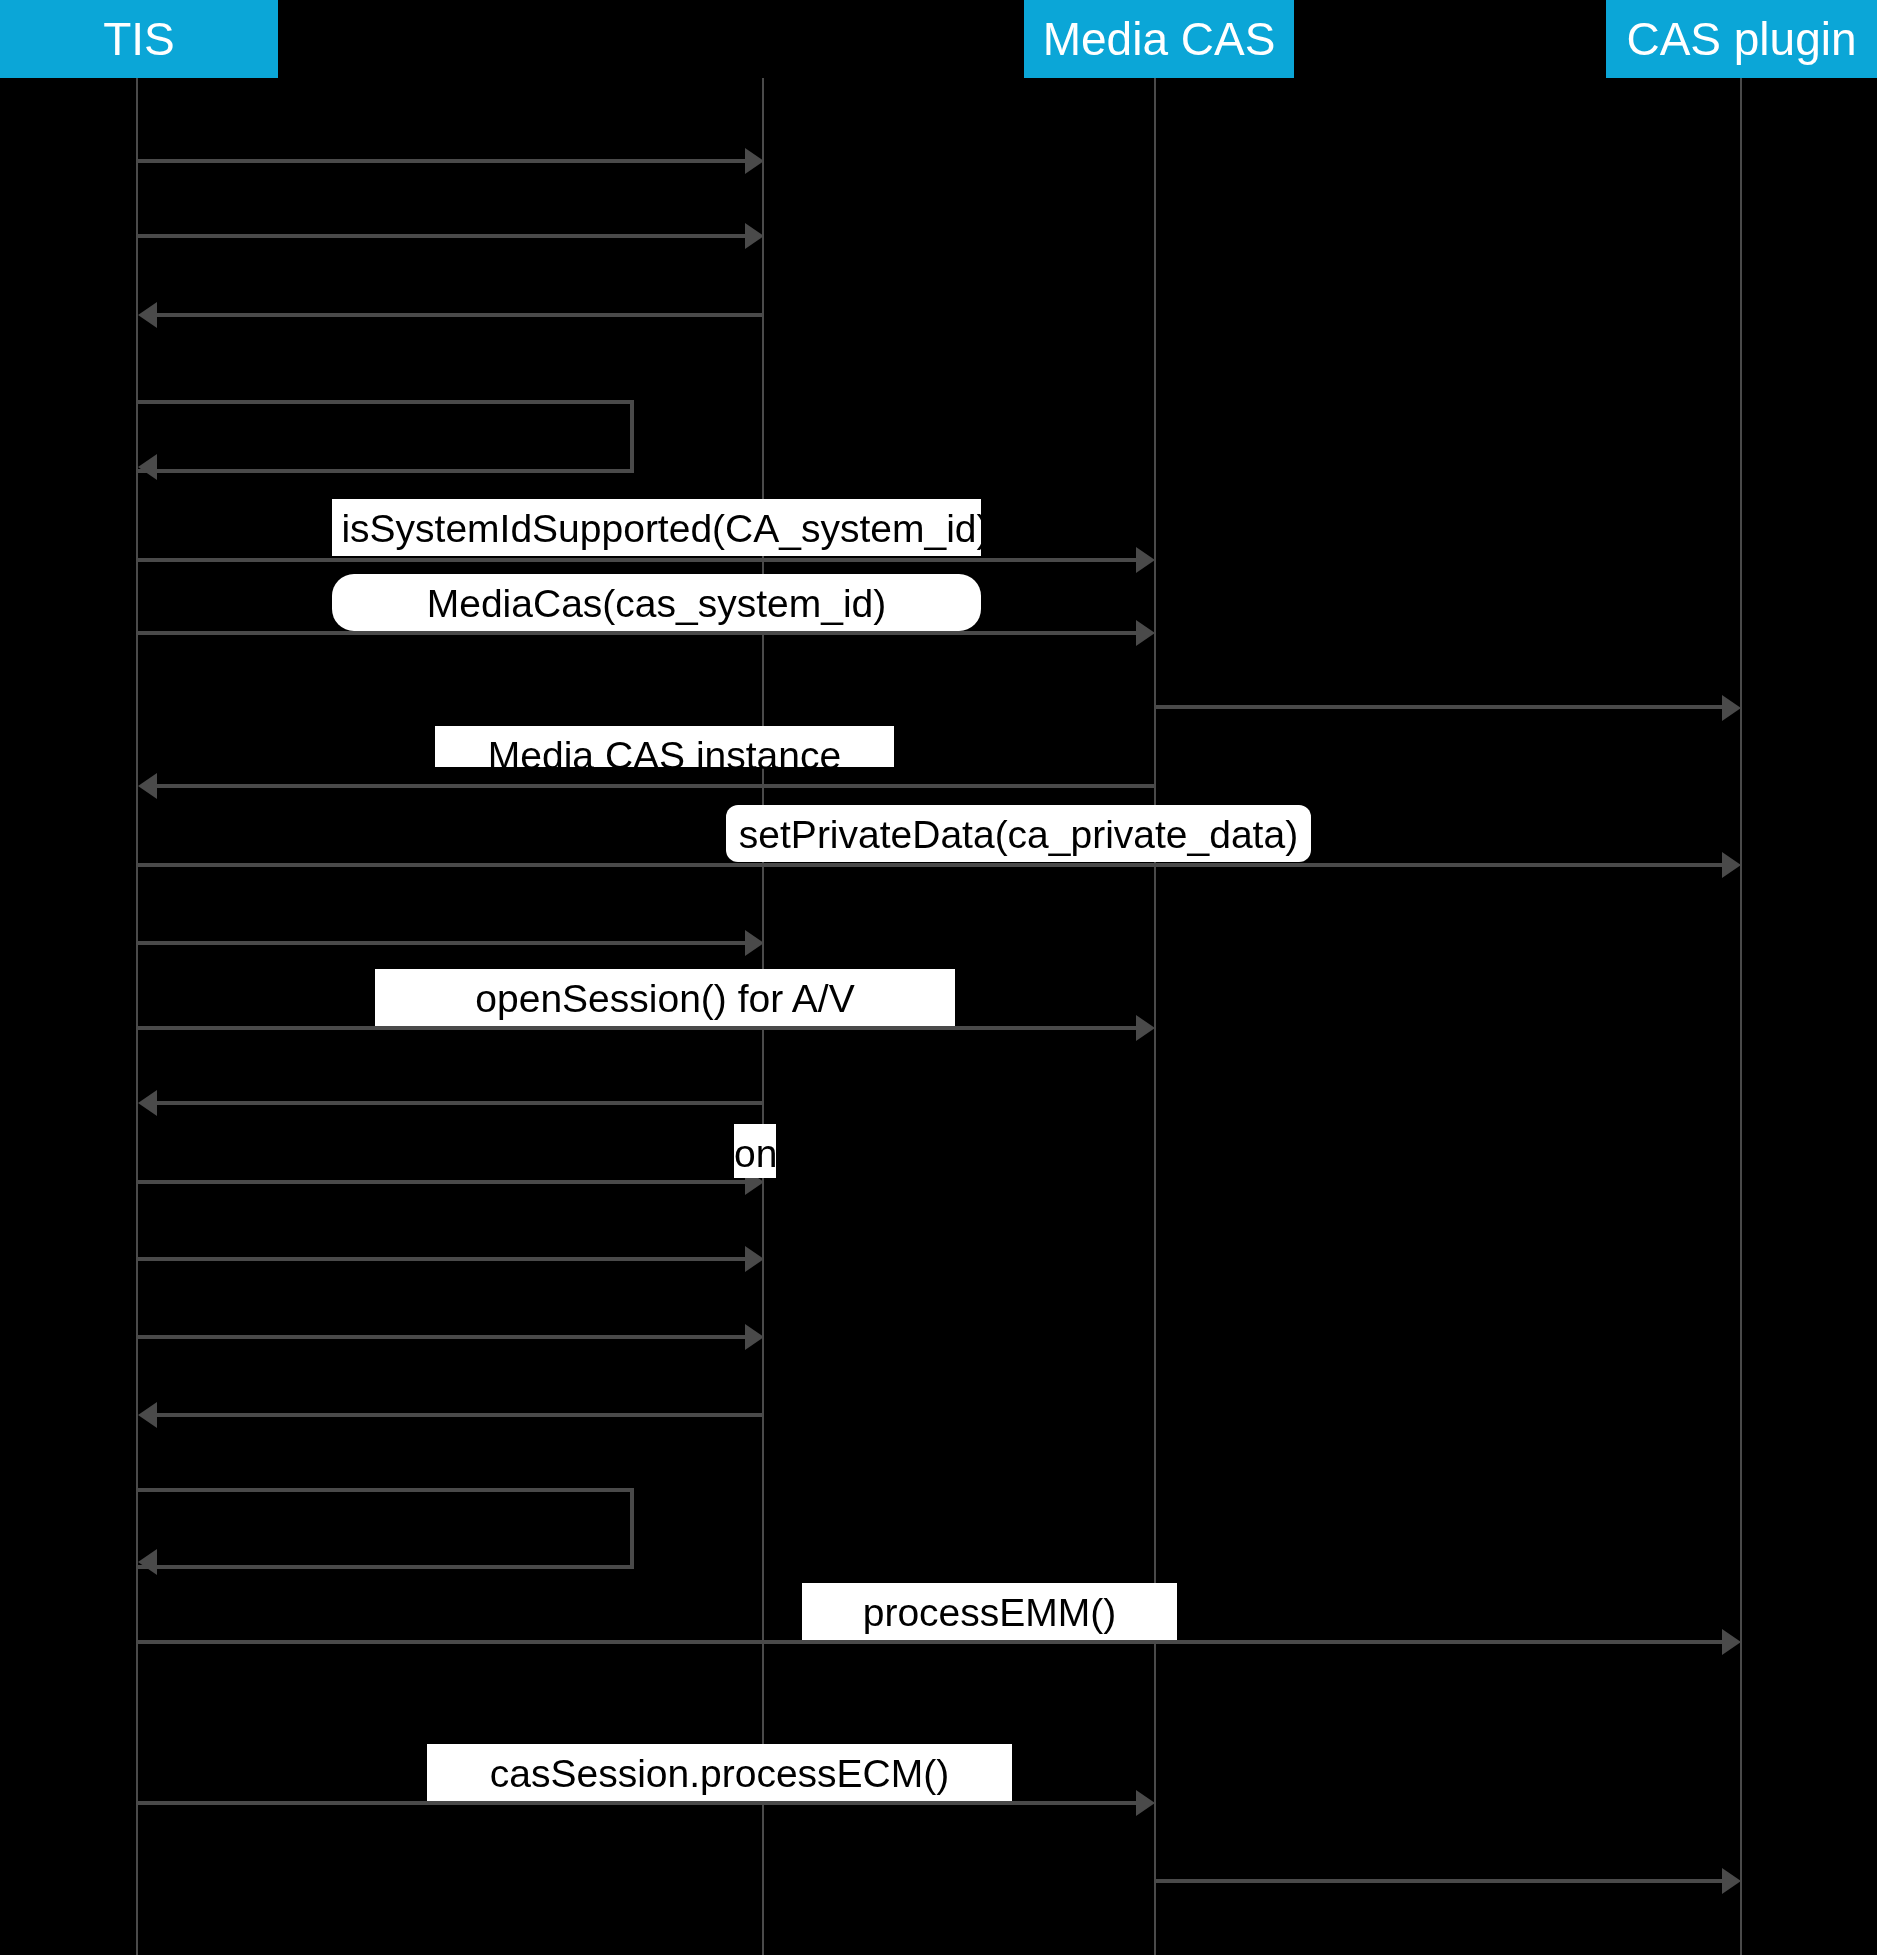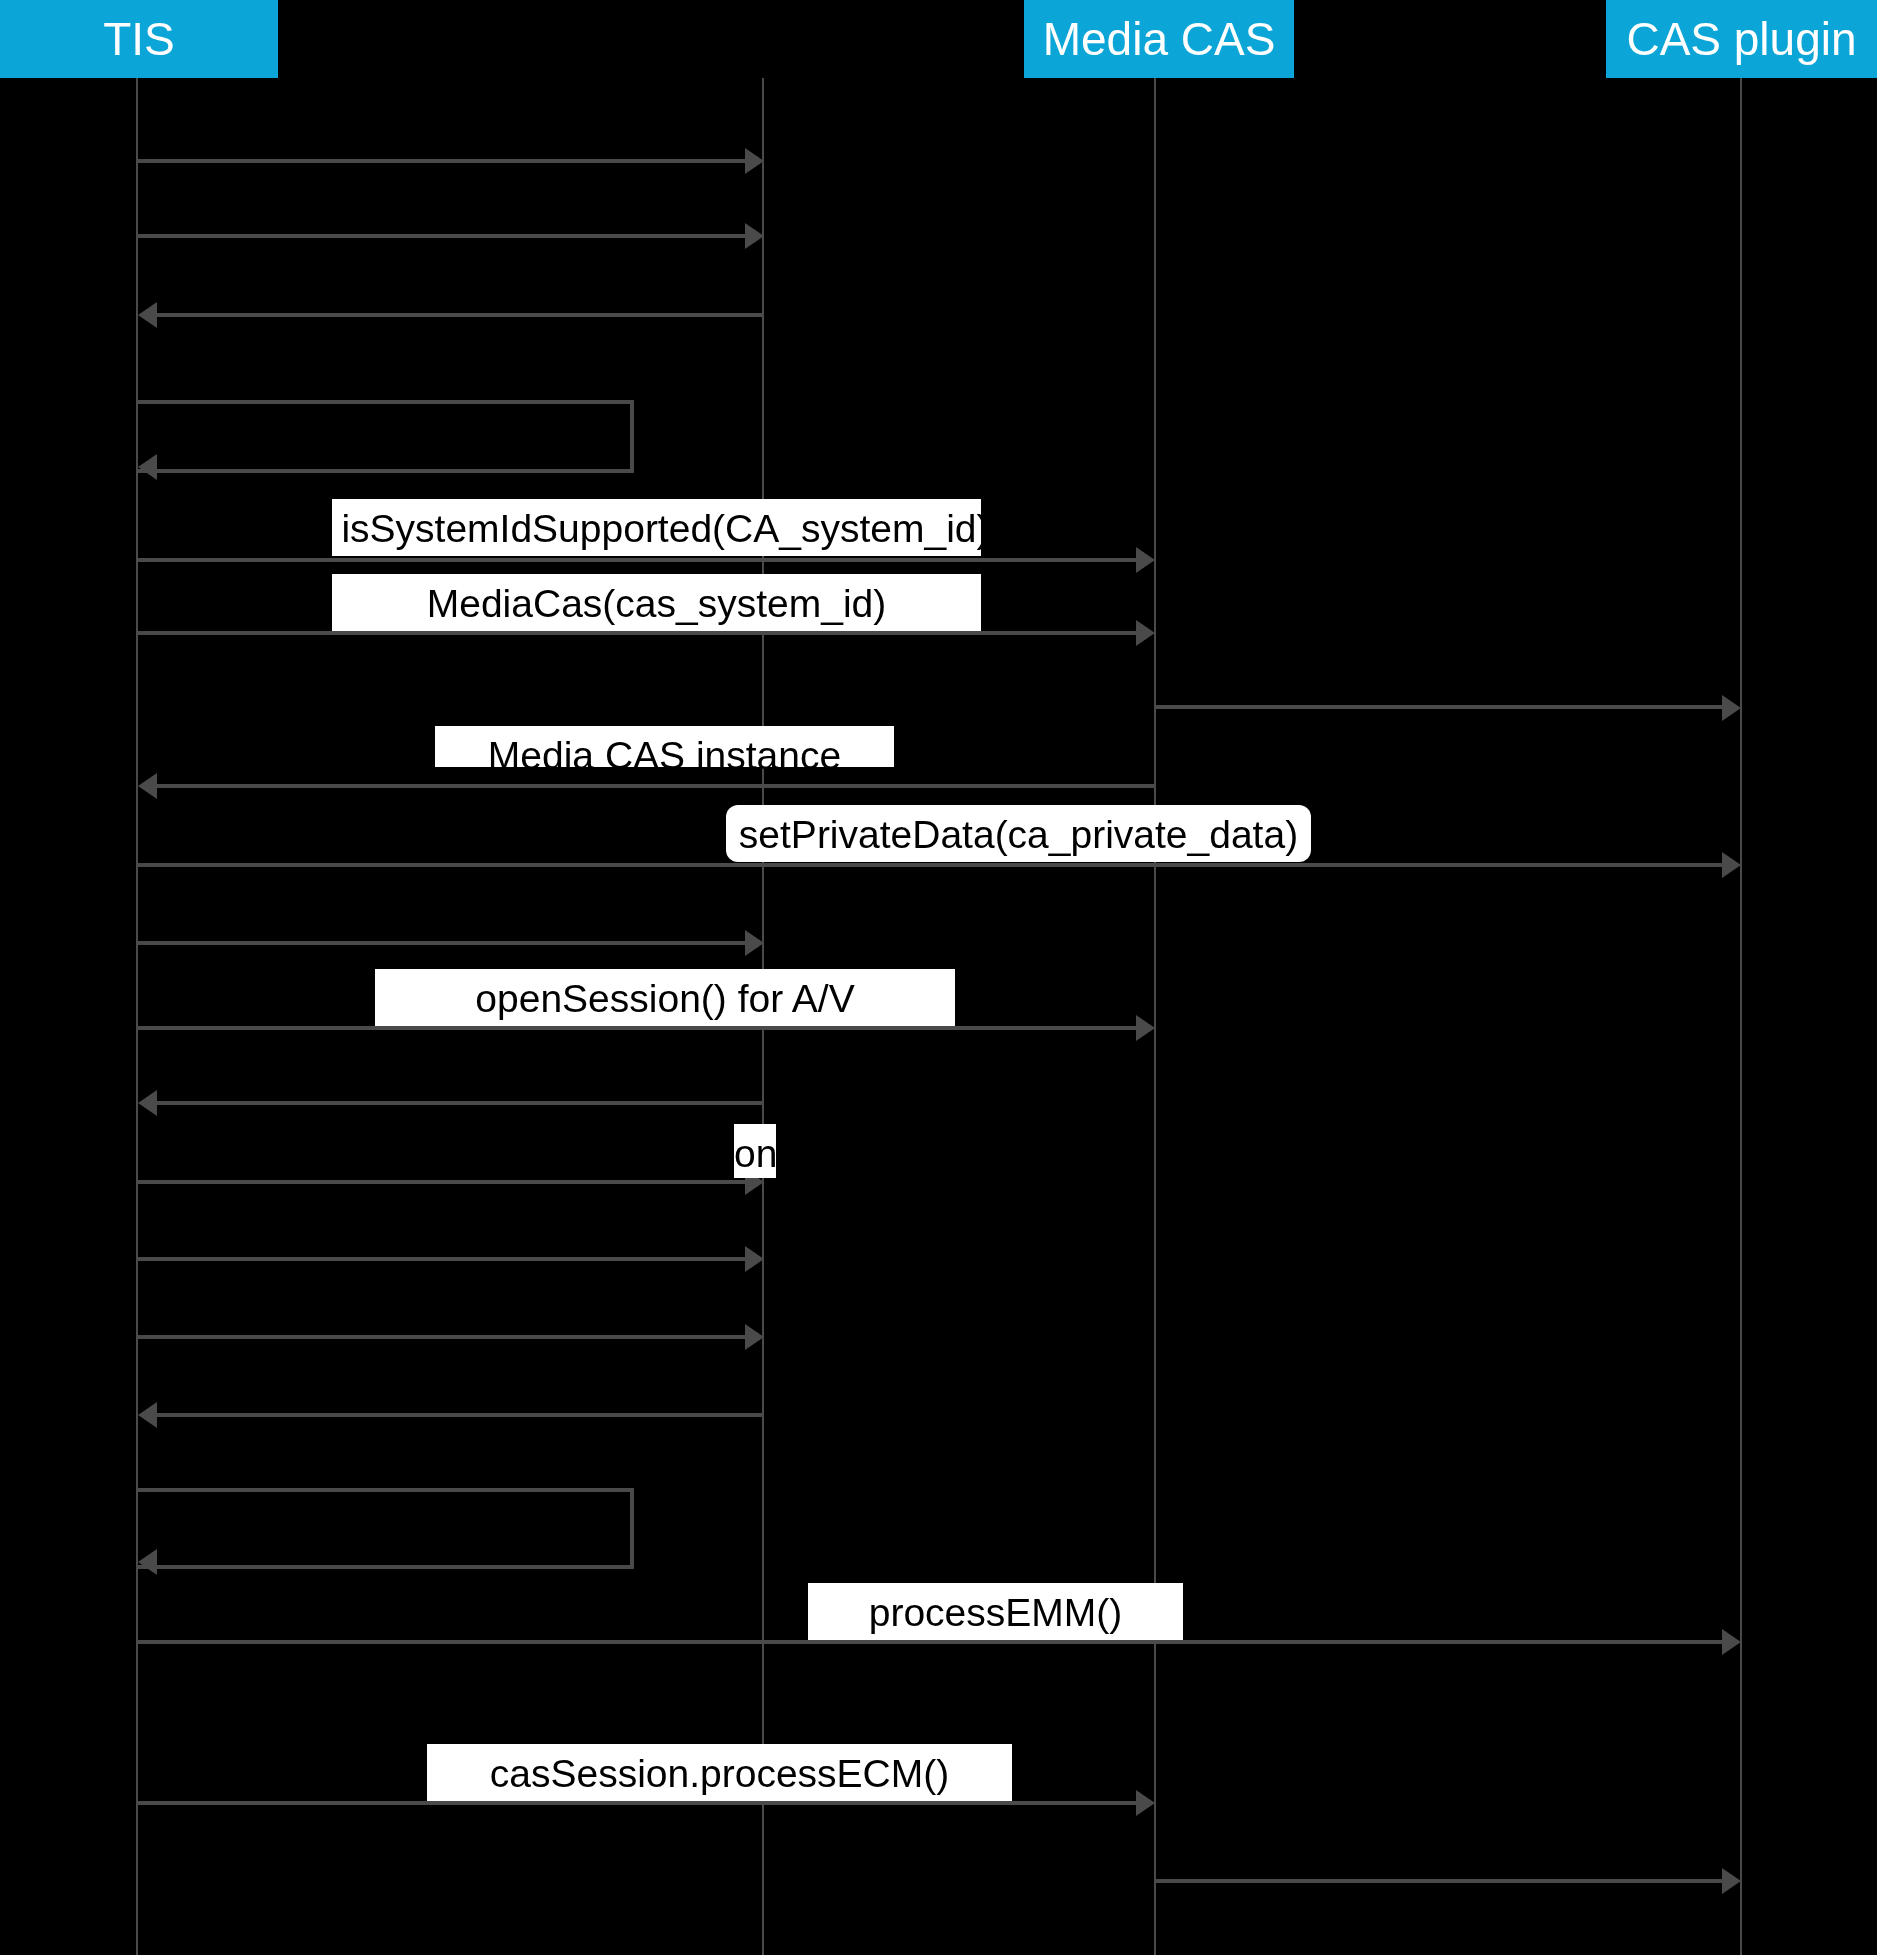--- a/index.html
+++ b/index.html
@@ -108,21 +108,21 @@
 
   <div class="selfcall" style="left:138px; top:400px; width:492px; height:65px;"></div>
   <div class="arrow-head left" style="left:138px; top:454px;"></div>
 
   <div class="msg-line" style="left:138px; top:558px; width:998px;"></div>
   <div class="arrow-head right" style="left:1136px; top:547px;"></div>
   <div class="msg-label" style="left:332px; top:499px; width:649px; height:57px;">isSystemIdSupported(CA_system_id)</div>
 
   <div class="msg-line" style="left:138px; top:631px; width:998px;"></div>
   <div class="arrow-head right" style="left:1136px; top:620px;"></div>
-  <div class="msg-label" style="left:332px; top:574px; width:649px; height:57px;">MediaCas(cas_system_id)</div>
+  <div class="msg-label" style="left:332px; top:574px; width:649px; height:57px;border-radius:22px;">MediaCas(cas_system_id)</div>
 
   <div class="msg-line" style="left:1155px; top:705px; width:567px;"></div>
   <div class="arrow-head right" style="left:1722px; top:695px;"></div>
 
   <div class="msg-line" style="left:156px; top:784px; width:998px;"></div>
   <div class="arrow-head left" style="left:138px; top:773px;"></div>
   <div class="msg-label" style="left:435px; top:726px; width:459px; height:41px;">Media CAS instance</div>
 
   <div class="msg-line" style="left:138px; top:863px; width:1585px;"></div>
   <div class="arrow-head right" style="left:1722px; top:852px;"></div>
@@ -149,21 +149,21 @@
   <div class="arrow-head right" style="left:745px; top:1324px;"></div>
 
   <div class="msg-line" style="left:156px; top:1413px; width:607px;"></div>
   <div class="arrow-head left" style="left:138px; top:1402px;"></div>
 
   <div class="selfcall" style="left:138px; top:1488px; width:492px; height:73px;"></div>
   <div class="arrow-head left" style="left:138px; top:1549px;"></div>
 
   <div class="msg-line" style="left:138px; top:1640px; width:1585px;"></div>
   <div class="arrow-head right" style="left:1722px; top:1629px;"></div>
-  <div class="msg-label" style="left:802px; top:1583px; width:375px; height:57px;margin-left:6px;">processEMM()</div>
+  <div class="msg-label" style="left:802px; top:1583px; width:375px; height:57px;">processEMM()</div>
 
   <div class="msg-line" style="left:138px; top:1801px; width:998px;"></div>
   <div class="arrow-head right" style="left:1136px; top:1790px;"></div>
   <div class="msg-label" style="left:393px; top:1744px; width:585px; height:57px;margin-left:34px;">casSession.processECM()</div>
 
   <div class="msg-line" style="left:1155px; top:1879px; width:567px;"></div>
   <div class="arrow-head right" style="left:1722px; top:1868px;"></div>
 
 </div>
 

